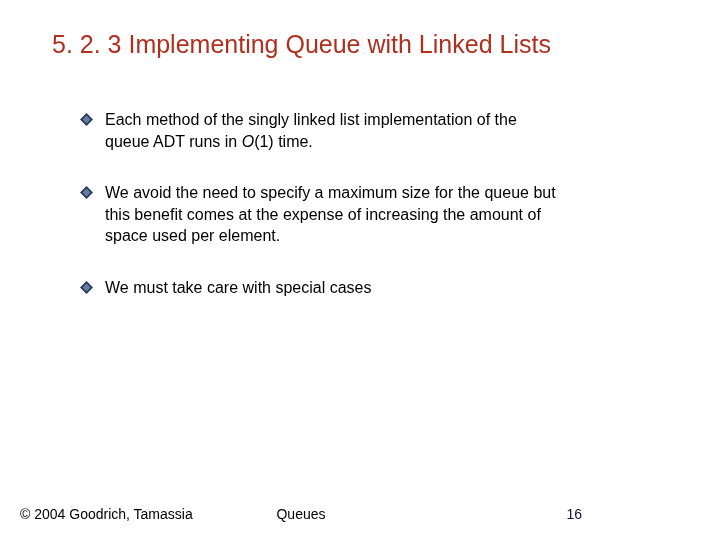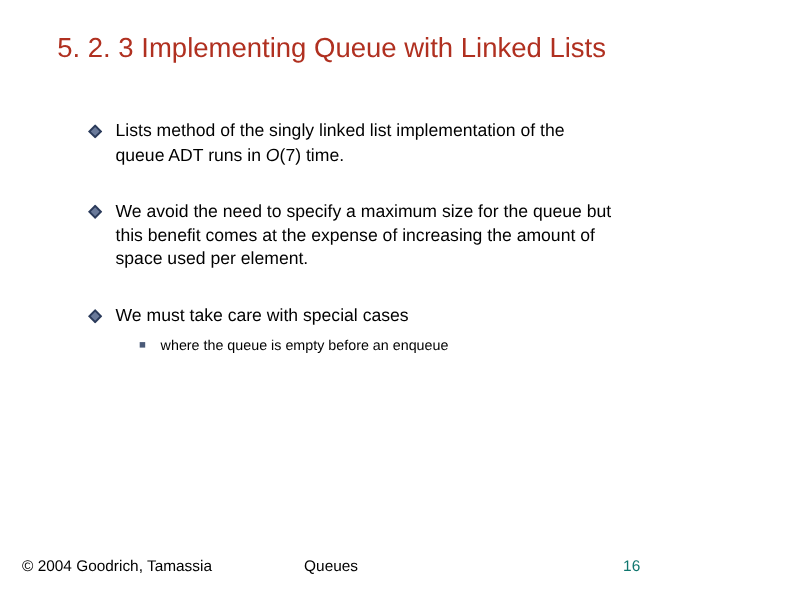--- a/index.html
+++ b/index.html
@@ -84,21 +84,21 @@
     align-items: flex-end;
     font-size: 14px;
   }
   .footer .left { text-align: right; margin-top: 16px; }
   .footer .center {
     position: absolute;
     left: 0; right: 0;
     text-align: center;
   }
   .footer .right {
-    color: #0f766e;
+    color: #0f172a;
     text-align: right;
     position: relative;
     z-index: 1;
   }
   .footer .left { position: relative; z-index: 1; }
 </style>
 </head>
 <body>
 
 <div class="slide">
@@ -108,21 +108,21 @@
   <div class="content">
 
     <div class="bullet-row">
       <span class="diamond-icon">
         <svg viewBox="0 0 13 13">
             <polygon points="6.5,0 13,6.5 6.5,13 0,6.5" fill="#2a3a5a"></polygon>
             <polygon points="6.5,2.5 10.5,6.5 6.5,10.5 2.5,6.5" fill="#6a7a9a"></polygon>
           </svg>
       </span>
       <div class="bullet-text">
-        <span>Lists method of the singly linked list implementation of the queue ADT runs in </span><span class="italic">O</span><span>(7) time.</span>
+        <span>Each method of the singly linked list implementation of the queue ADT runs in </span><span class="italic">O</span><span>(1) time.</span>
       </div>
     </div>
 
     <div class="bullet-row">
       <span class="diamond-icon">
         <svg viewBox="0 0 13 13">
             <polygon points="6.5,0 13,6.5 6.5,13 0,6.5" fill="#2a3a5a"></polygon>
             <polygon points="6.5,2.5 10.5,6.5 6.5,10.5 2.5,6.5" fill="#6a7a9a"></polygon>
           </svg>
       </span>
@@ -132,24 +132,20 @@
     <div class="bullet-row" style="margin-bottom:20px;">
       <span class="diamond-icon">
         <svg viewBox="0 0 13 13">
             <polygon points="6.5,0 13,6.5 6.5,13 0,6.5" fill="#2a3a5a"></polygon>
             <polygon points="6.5,2.5 10.5,6.5 6.5,10.5 2.5,6.5" fill="#6a7a9a"></polygon>
           </svg>
       </span>
       <div class="bullet-text">
         <span>We must take care with special cases</span>
         <div class="sub-list">
-          <div class="sub-row">
-            <span class="square-icon"></span>
-            <span class="sub-text">where the queue is empty before an enqueue</span>
-          </div>
         </div>
       </div>
     </div>
 
   </div>
 
   <div class="footer">
     <span class="left">© 2004 Goodrich, Tamassia</span>
     <span class="center">Queues</span>
     <span class="right">16</span>

